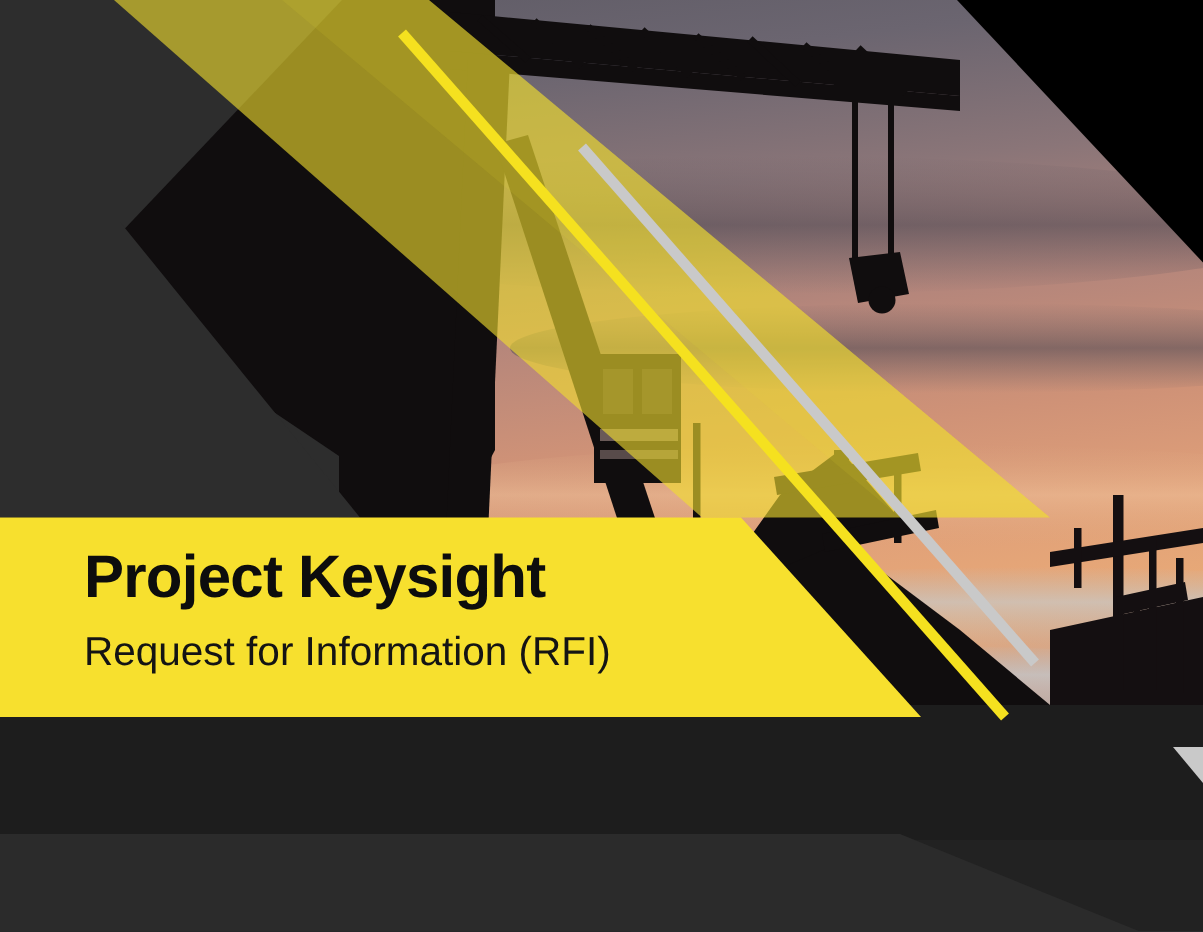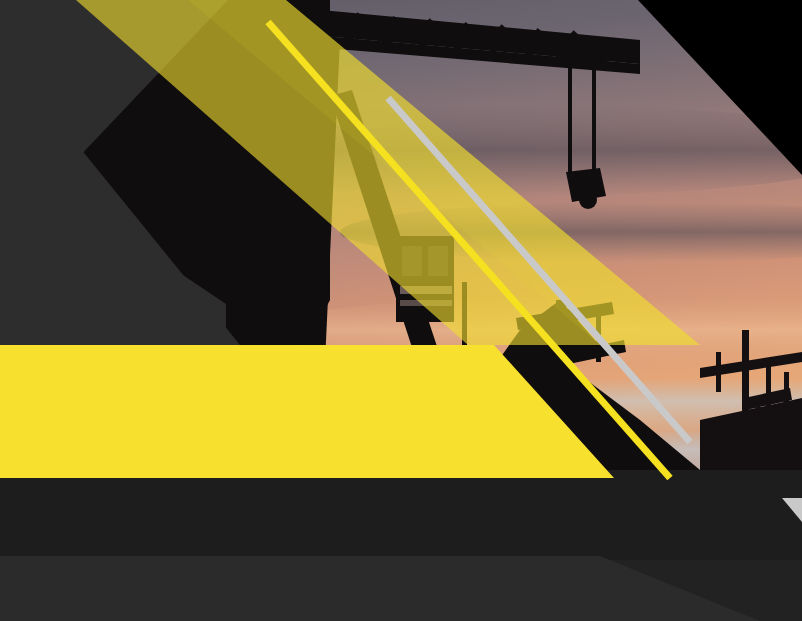--- a/index.html
+++ b/index.html
@@ -194,14 +194,18 @@
 
     <polygon points="560,478 614,478 614,478" fill="#f7e02e"></polygon>
 
     <line x1="268" y1="22" x2="670" y2="478" stroke="#f5e11f" stroke-width="7"></line>
 
     <line x1="388" y1="98" x2="690" y2="442" stroke="#c9c9c9" stroke-width="7"></line>
 
     <polygon points="782,498 802,498 802,522" fill="#c9c9c9"></polygon>
   </svg>
 
+  <div id="title-block">
+    <div id="title-text">Project Keysight</div>
+    <div id="subtitle-text">Request for Information (RFI)</div>
+  </div>
 
 </div>
 
 </body></html>

